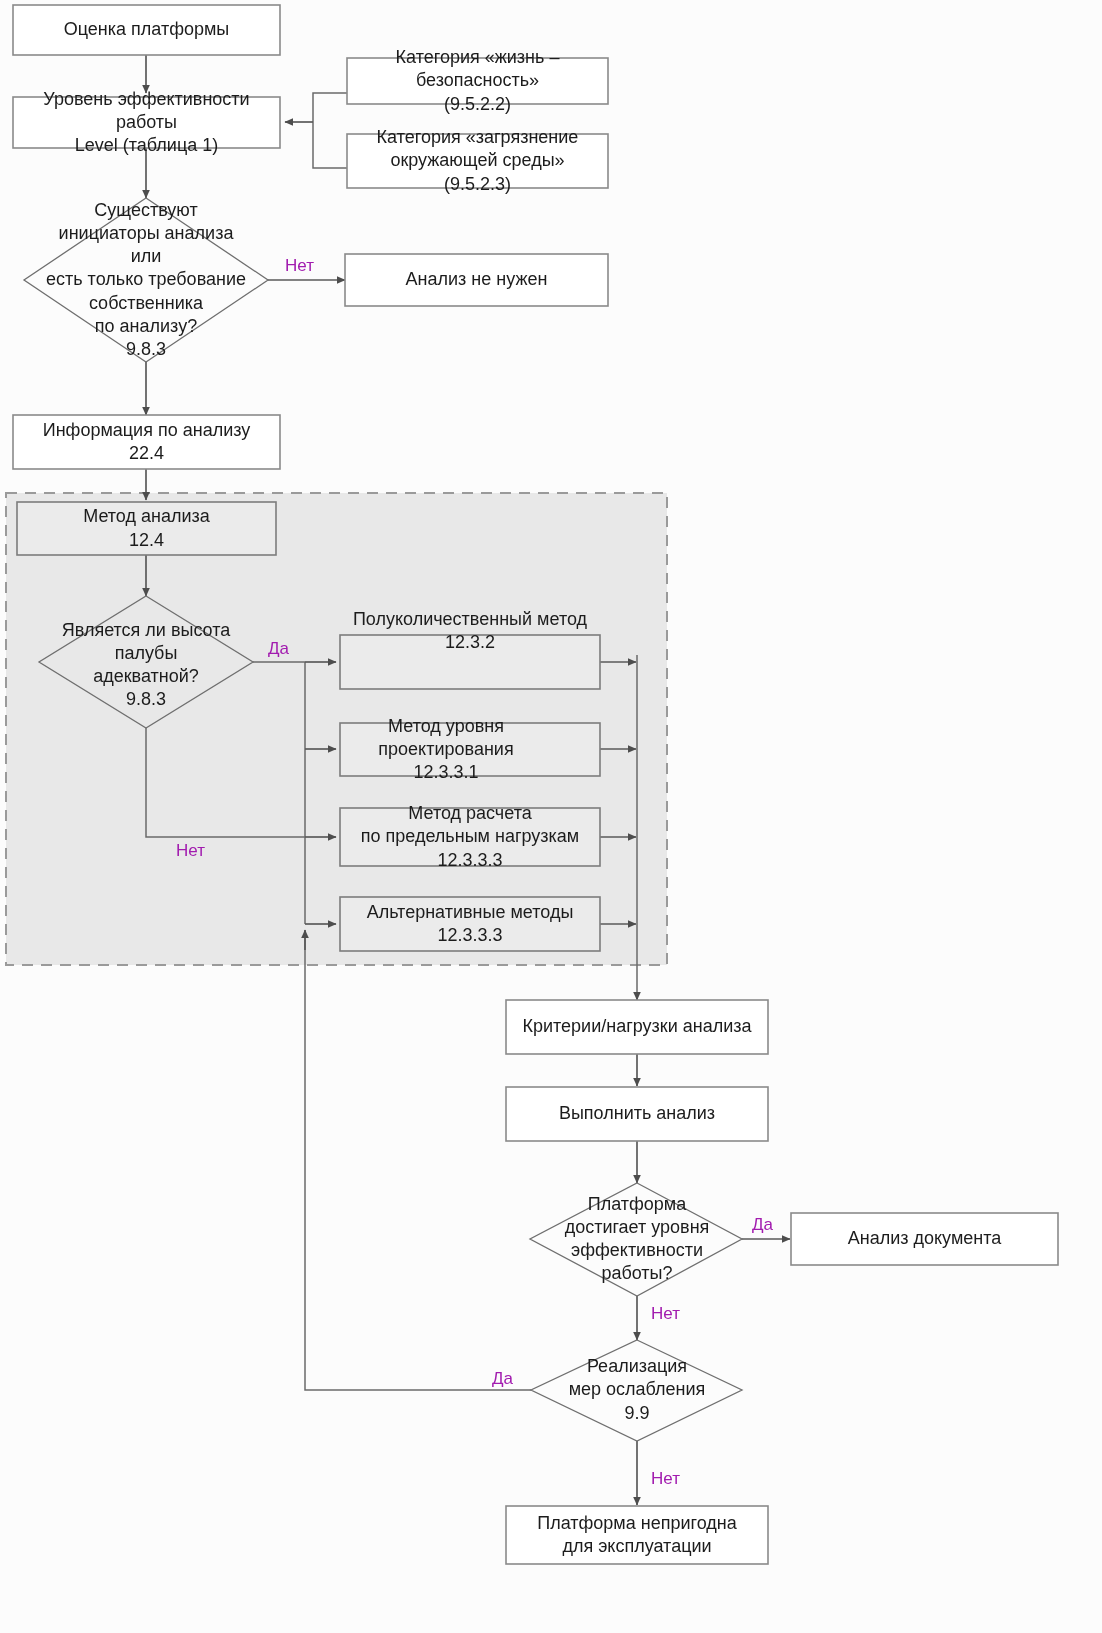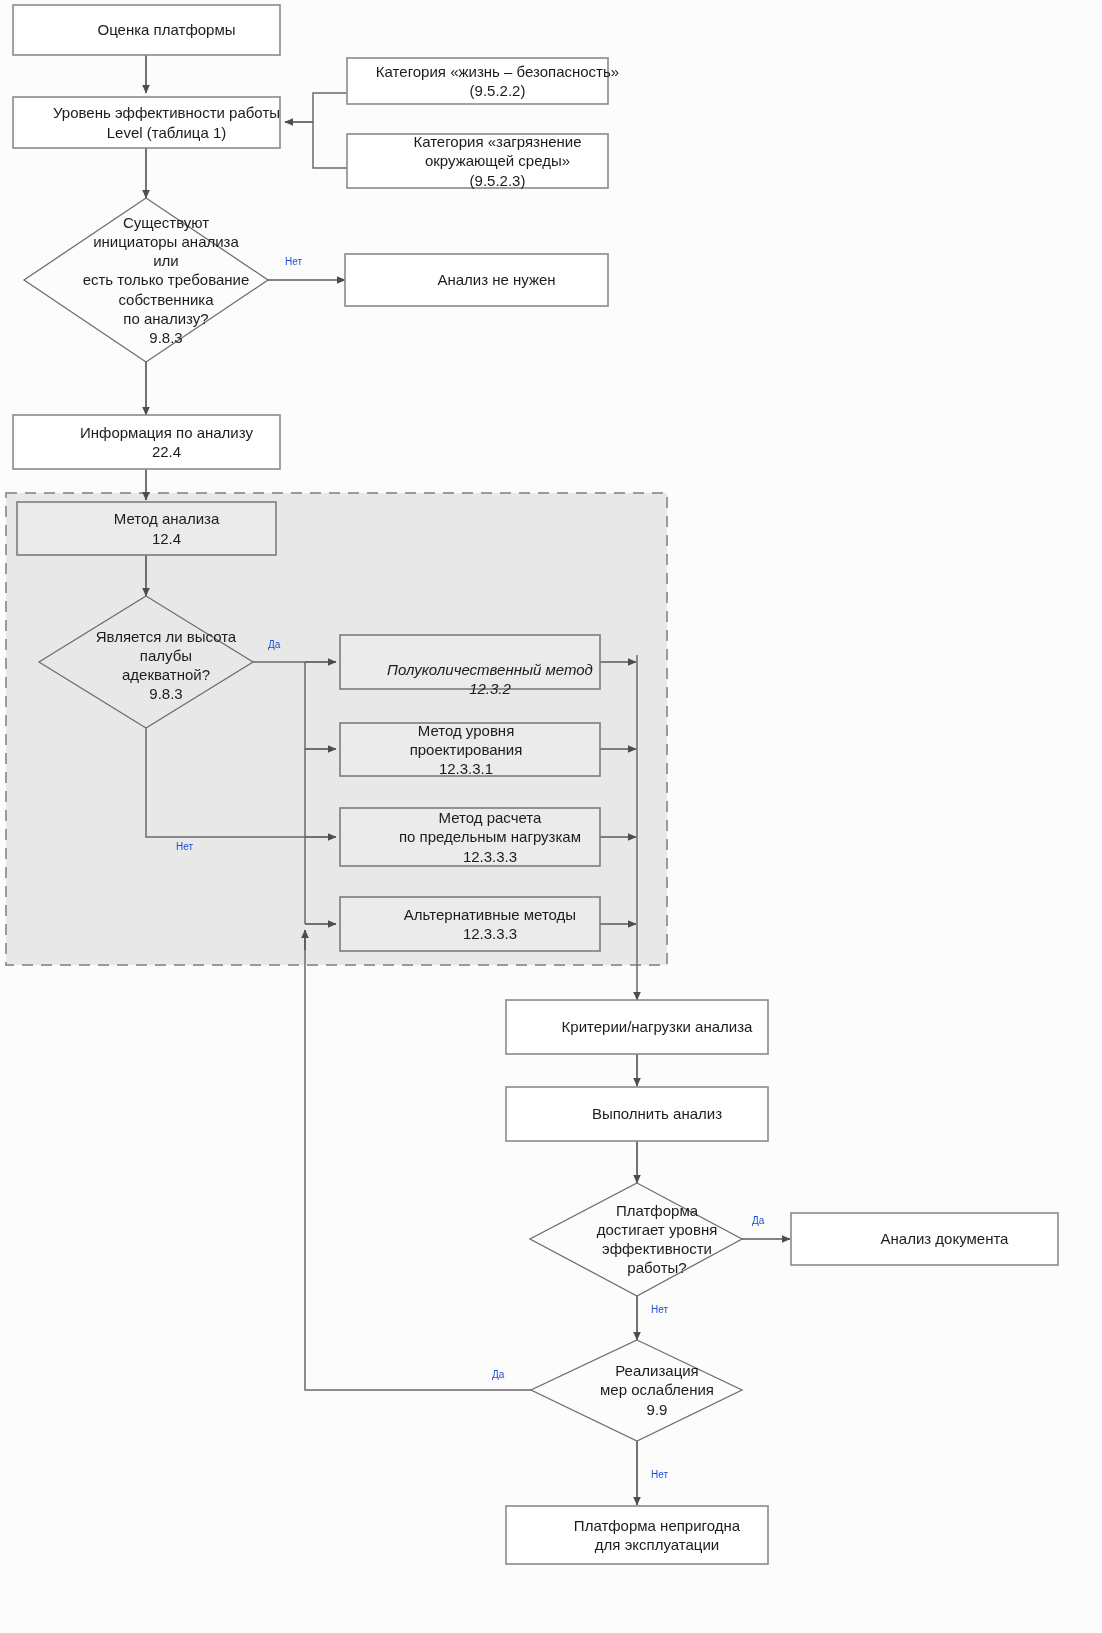--- a/index.html
+++ b/index.html
@@ -1,25 +1,25 @@
 <!DOCTYPE html>
 <html><head>
 <meta charset="utf-8">
 <style>
   html,body{margin:0;padding:0;background:#fcfcfc;}
   body{font-family:"Liberation Sans","DejaVu Sans",sans-serif;}
   #stage{position:relative;width:1102px;height:1633px;background:#fcfcfc;overflow:hidden;}
   svg#canvas{position:absolute;left:0;top:0;width:1102px;height:1633px;}
   .node-text{
     position:absolute;display:flex;align-items:center;justify-content:center;
-    text-align:center;font-size:15px;color:#1c1c1c;line-height:1.28;
-    white-space:pre-line;pointer-events:none;padding-left:20px;
+    text-align:center;font-size:18px;color:#1c1c1c;line-height:1.28;
+    white-space:pre-line;pointer-events:none;
   }
   .edge-label{
-    position:absolute;font-size:10px;color:#1d4ed8;white-space:nowrap;
+    position:absolute;font-size:17px;color:#a21caf;white-space:nowrap;
   }
   .shape-rect{fill:#ffffff;stroke:#8a8a8a;stroke-width:1.6;}
   .shape-rect.shaded{fill:#ebebeb;stroke:#7c7c7c;}
   .shape-diamond{fill:none;stroke:#6f6f6f;stroke-width:1.3;}
   .region{fill:#e8e8e8;stroke:#9a9a9a;stroke-width:2;stroke-dasharray:11 8;}
   .conn{stroke:#5a5a5a;stroke-width:1.7;fill:none;}
   .conn-thin{stroke:#6a6a6a;stroke-width:1.5;fill:none;}
 </style>
 </head>
 <body>
@@ -120,21 +120,21 @@
 9.8.3</div>
   <div class="node-text" style="left:345px; top:254px;  width:263px; height:52px;text-align:right;">Анализ не нужен</div>
   <div class="node-text" style="left:13px;  top:415px;  width:267px; height:54px;">Информация по анализу
 22.4</div>
   <div class="node-text" style="left:17px;  top:502px;  width:259px; height:53px;">Метод анализа
 12.4</div>
   <div class="node-text" style="left:44px;  top:628px;  width:204px; height:74px;">Является ли высота
 палубы
 адекватной?
 9.8.3</div>
-  <div class="node-text" style="left:340px; top:646px;  width:260px; height:66px;font-style:italic;">Полуколичественный метод
+  <div class="node-text" style="left:340px; top:598px;  width:260px; height:66px;">Полуколичественный метод
 12.3.2</div>
   <div class="node-text" style="left:340px; top:723px;  width:212px; height:53px;">Метод уровня проектирования
 12.3.3.1</div>
   <div class="node-text" style="left:340px; top:808px;  width:260px; height:58px;">Метод расчета
 по предельным нагрузкам
 12.3.3.3</div>
   <div class="node-text" style="left:340px; top:897px;  width:260px; height:54px;">Альтернативные методы
 12.3.3.3</div>
   <div class="node-text" style="left:506px; top:1000px; width:262px; height:54px;">Критерии/нагрузки анализа</div>
   <div class="node-text" style="left:506px; top:1087px; width:262px; height:54px;">Выполнить анализ</div>

